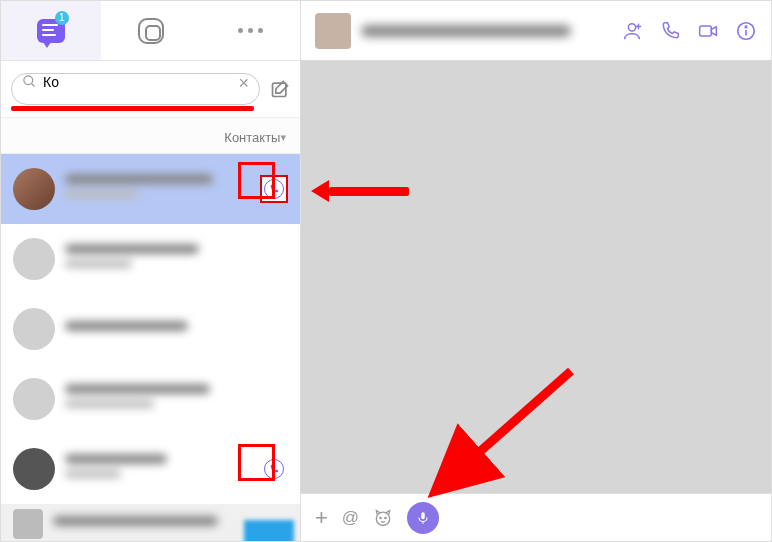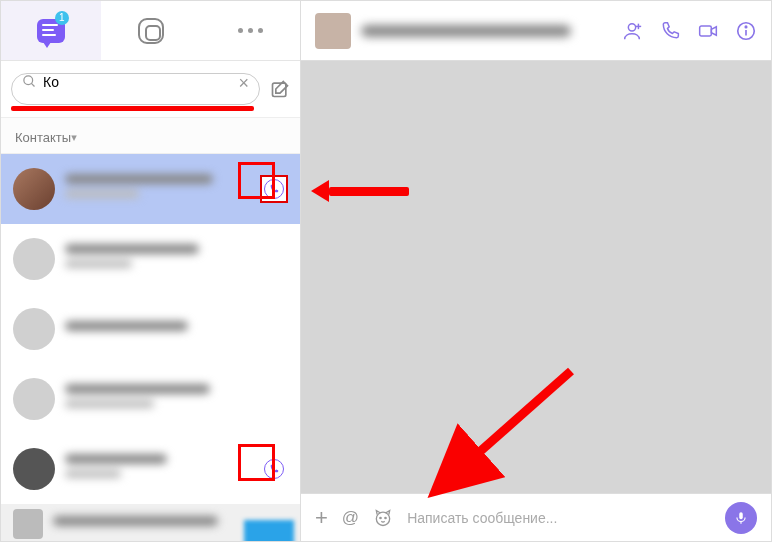--- a/index.html
+++ b/index.html
@@ -19,21 +19,21 @@
   .camera-icon:after{content:"";position:absolute;top:5px;left:5px;width:12px;height:12px;border:2px solid #888;border-radius:5px;}
   .dots{display:flex;gap:5px;}
   .dots span{width:5px;height:5px;border-radius:50%;background:#999;}
   .search-row{padding:12px 10px; display:flex; align-items:center; gap:10px; background:#fff; border-bottom:1px solid #eee; position:relative;}
   .search-box{flex:1; display:flex; align-items:flex-start; background:#fff; border:1px solid #ccc; border-radius:20px; height:32px; padding:0 10px;}
   .search-box svg{flex-shrink:0;}
   .search-input{flex:1; border:none; outline:none; font-size:14px; padding:0 6px; background:transparent;}
   .clear-x{color:#999; font-size:18px; cursor:pointer; line-height:1;}
   .compose{width:20px;height:20px;color:#888;cursor:pointer;}
   .underline-red{position:absolute;left:10px;right:46px;bottom:6px;height:5px;background:#fa0000;border-radius:2px;}
-  .section-head{padding:12px 14px 8px; font-size:13px; color:#7a7a7a; background:#fcfcfc; display:flex; justify-content:flex-start; align-items:center; border-bottom:1px solid #eee; cursor:pointer;}
+  .section-head{padding:12px 14px 8px; font-size:13px; color:#7a7a7a; background:#fcfcfc; display:flex; justify-content:flex-end; align-items:center; border-bottom:1px solid #eee; cursor:pointer;}
   .chev{font-size:11px;color:#999;}
   .list{flex:1; overflow:hidden auto; background:#fff; position:relative;}
   .list::-webkit-scrollbar{width:6px;} .list::-webkit-scrollbar-thumb{background:#ddd;border-radius:3px;}
   .item{display:flex;align-items:center;padding:10px 12px;height:70px;gap:10px;position:relative;cursor:pointer;}
   .item.sel{background:#b5c7f4;}
   .avatar{width:42px;height:42px;border-radius:50%;background:#ccc;flex-shrink:0; background-size:cover;}
   .item .texts{flex:1; filter:blur(4px);}
   .tline{height:10px;background:#888;border-radius:5px;margin-bottom:6px;width:80%;}
   .tline.s{height:8px;background:#bbb;width:40%;}
   .vibe-ico{width:28px;height:28px;border:2px solid #e00000;display:flex;align-items:center;justify-content:center;background:#fff;}
@@ -227,21 +227,20 @@
     <div class="input-bar">
       <span class="plus">+</span>
       <span class="at">@</span>
       <svg class="cat-face" viewBox="0 0 24 24" fill="none" stroke="#999" stroke-width="1.6">
           <circle cx="12" cy="13" r="8"></circle>
           <path d="M5 8l-1-5 5 3M19 8l1-5-5 3"></path>
           <circle cx="9" cy="12" r="0.8" fill="#999"></circle>
           <circle cx="15" cy="12" r="0.8" fill="#999"></circle>
           <path d="M10 16c1 1 3 1 4 0"></path>
         </svg>
-      <input class="msg-input" placeholder="Написать сообщение..." style="">
       <div class="mic">
           <svg width="14" height="18" viewBox="0 0 24 24" fill="#fff">
             <rect x="9" y="2" width="6" height="12" rx="3"></rect>
             <path d="M5 11a7 7 0 0014 0M12 18v4" stroke="#fff" stroke-width="2" fill="none"></path>
           </svg>
         </div>
     </div>
   </div>
 </div>
 

